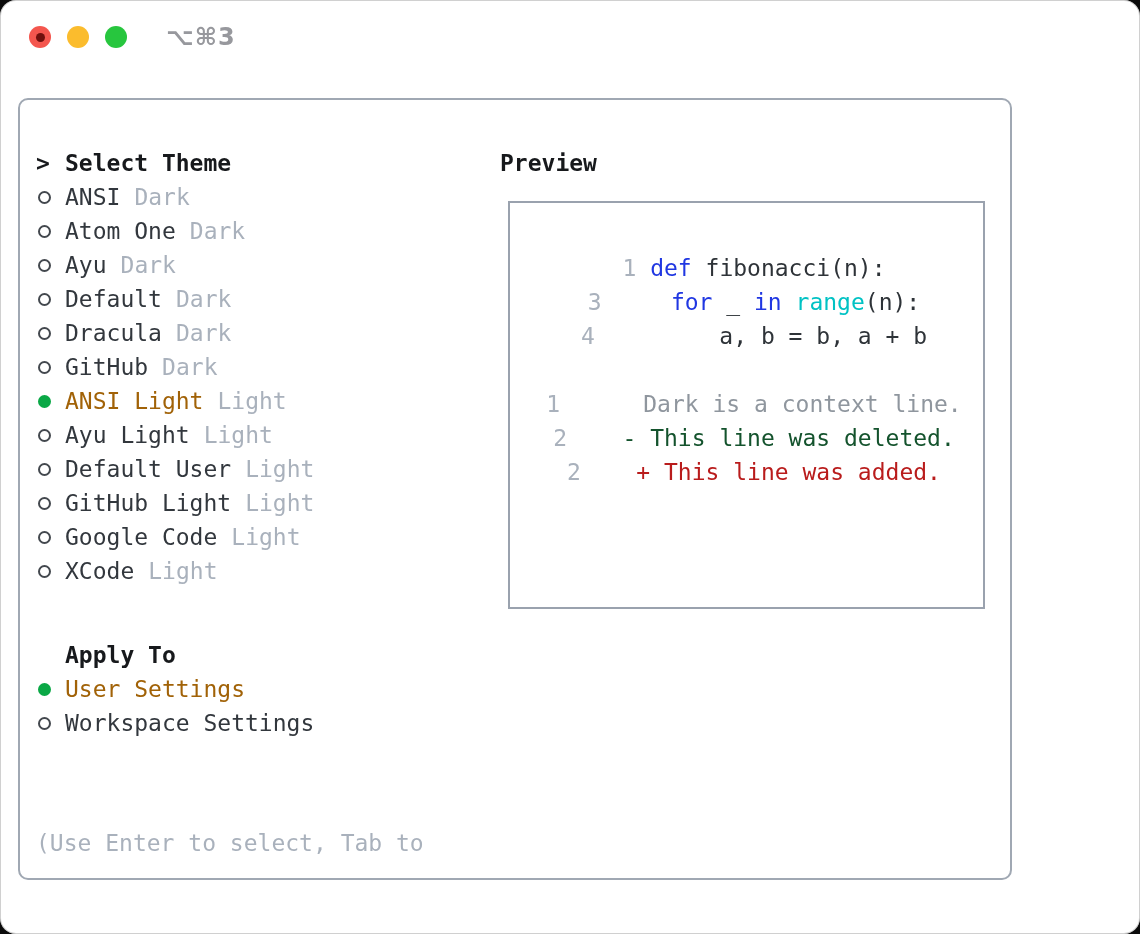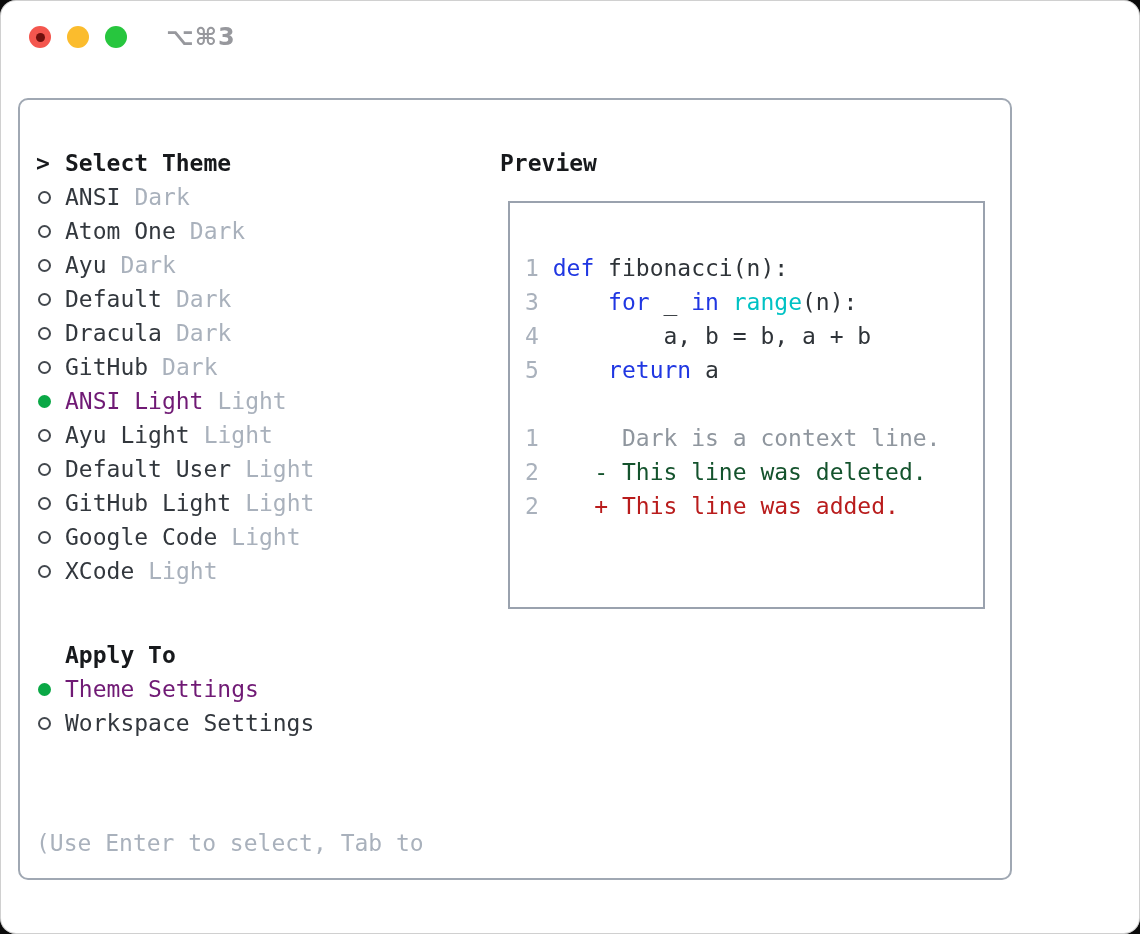--- a/index.html
+++ b/index.html
@@ -34,33 +34,33 @@
   }
   .row{display:flex;align-items:center;height:34px;font-size:23px;color:#32373d;}
   .hdr{font-weight:700;color:#17191c;}
   .prompt{display:inline-block;width:29px;font-weight:700;color:#17191c;}
   .indent{display:inline-block;width:29px;}
   .radio{
     width:13px;height:13px;border:2px solid #43484e;border-radius:50%;
     margin:0 14px 0 2px;box-sizing:border-box;flex:0 0 13px;
   }
   .radio.on{background:#0aa846;border-color:#0aa846;}
-  .sel-label{color:#701a75;}
+  .sel-label{color:#a16207;}
   .variant{color:#a9b1bc;margin-left:14px;}
   .theme-section{position:absolute;left:16px;top:46px;}
   .apply-section{position:absolute;left:16px;top:538px;}
   .hint{position:absolute;left:16px;top:658px;color:#a9b1bc;font-size:23px;line-height:34px;white-space:pre;}
   
   .preview-header{position:absolute;left:480px;top:46px;height:34px;line-height:34px;font-size:23px;font-weight:700;color:#17191c;}
   .preview-box{
     position:absolute;left:488px;top:101px;width:477px;height:408px;
     border:2px solid #9aa2ae;box-sizing:border-box;
     padding:48px 0 0 15px;overflow:hidden;
   }
-  .code-row{white-space:pre;font-size:23px;line-height:34px;min-height:34px;}
+  .code-row{white-space:pre;font-size:23px;line-height:34px;min-height:34px;text-align:center;}
   .ln{display:inline-block;width:1ch;color:#a9b1bc;}
   .seg-plain{color:#2e3338;}
   .seg-keyword{color:#2037e2;}
   .seg-builtin{color:#00c2c4;}
   .seg-number{color:#0ab50d;}
   .seg-context{color:#8f969e;}
   .seg-deleted{color:#14532d;}
   .seg-added{color:#b91c1c;}
 </style>
 </head>
@@ -147,41 +147,40 @@
     </div>
 
     <div class="apply-section">
       <div class="row hdr">
         <span class="indent"></span>
         <span>Apply To</span>
       </div>
       <div id="apply-list">
           <div class="row">
             <span class="radio on"></span>
-            <span class="sel-label">Theme Settings</span>
+            <span class="sel-label">User Settings</span>
           </div>
           <div class="row">
             <span class="radio"></span>
             <span>Workspace Settings</span>
           </div>
         </div>
     </div>
 
     <div class="hint">
       <div>(Use Enter to select, Tab to</div>
       <div>change focus)</div>
     </div>
 
     <div class="preview-header">Preview</div>
     <div class="preview-box">
       <div id="code-lines">
           <div class="code-row"><span class="ln">1</span> <span class="seg-keyword">def</span><span class="seg-plain"> fibonacci(n):</span></div>
           <div class="code-row"><span class="ln">3</span> <span class="seg-plain">    </span><span class="seg-keyword">for</span><span class="seg-plain"> _ </span><span class="seg-keyword">in</span><span class="seg-plain"> </span><span class="seg-builtin">range</span><span class="seg-plain">(n):</span></div>
           <div class="code-row"><span class="ln">4</span> <span class="seg-plain">        a, b = b, a + b</span></div>
-          <div class="code-row"><span class="ln">5</span> <span class="seg-plain">    </span><span class="seg-keyword">return</span><span class="seg-plain"> a</span></div>
           <div class="code-row"><span class="ln"></span> </div>
           <div class="code-row"><span class="ln">1</span> <span class="seg-context">     Dark is a context line.</span></div>
           <div class="code-row"><span class="ln">2</span> <span class="seg-deleted">   - This line was deleted.</span></div>
           <div class="code-row"><span class="ln">2</span> <span class="seg-added">   + This line was added.</span></div>
         </div>
     </div>
 
   </div>
 </div>
 

